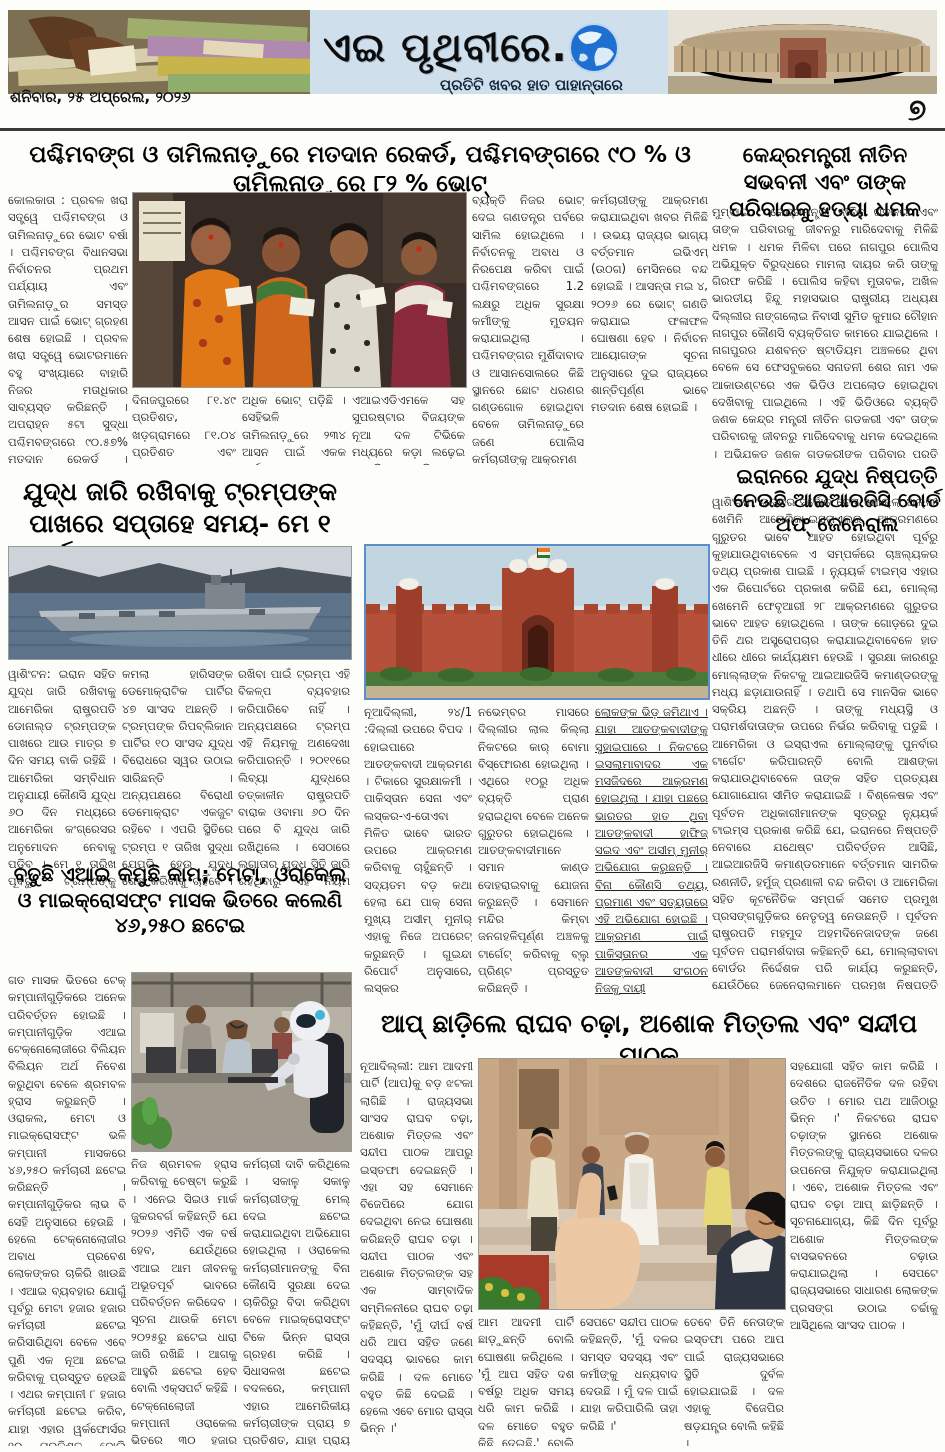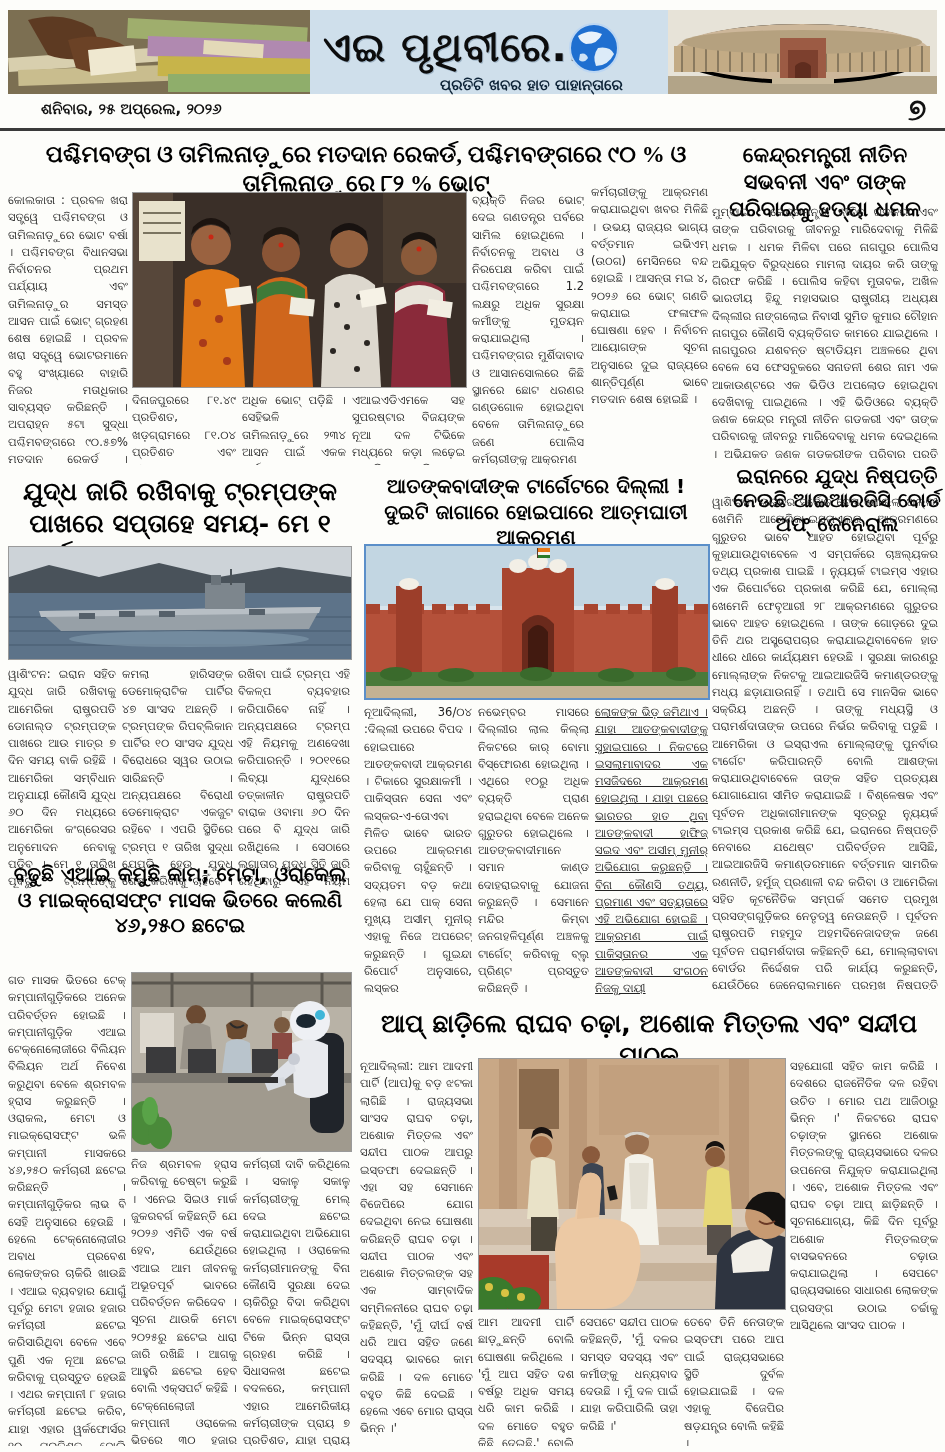--- a/index.html
+++ b/index.html
@@ -19,21 +19,21 @@
   .mast-right{left:660px;width:269px;}
   .mast-title{
     position:absolute;left:315px;top:14px;width:250px;
     font-size:40px;font-weight:bold;color:#0c0c0c;letter-spacing:1px;
     text-shadow:1px 1px 0 #9fb4c6;white-space:nowrap;
   }
   .globe{position:absolute;left:560px;top:12px;width:52px;height:52px;}
   .tagline{position:absolute;left:432px;top:66px;font-size:15px;font-weight:bold;color:#0c2236;white-space:nowrap;}
 
   
-  .dateline{position:absolute;left:10px;top:100px;font-size:15px;font-weight:bold;color:#111;margin-left:31px;}
+  .dateline{position:absolute;left:10px;top:88px;font-size:15px;font-weight:bold;color:#111;}
   .pagenum{position:absolute;left:908px;top:92px;font-size:30px;font-weight:bold;color:#111;}
   .toprule{position:absolute;left:0px;top:128px;width:945px;height:3px;background:#3a3a3a;}
 
   
   .headline{font-weight:bold;color:#000;text-align:center;line-height:1.28;}
   .subhead{font-weight:bold;color:#000;text-align:center;}
   .bodycol{
     font-size:11.5px;line-height:1.5;text-align:justify;color:#232323;
     overflow:hidden;word-break:break-word;
   }
@@ -107,21 +107,21 @@
         <path d="M127 72 L143 72 L143 56 Q135 48 127 56 Z" fill="#5f2c1e"></path>
         <rect x="104" y="68" width="62" height="6" fill="#c9b99b"></rect>
       </svg>
     </div>
   </div>
 
   <div class="dateline">ଶନିବାର, ୨୫ ଅପ୍ରେଲ, ୨୦୨୬</div>
   <div class="pagenum">୭</div>
   <div class="toprule"></div>
 
-  <div class="headline abs" style="left:16px;top:140px;width:700px;height:46px;font-size:23px;font-family:Liberation Serif, serif;">ପଶ୍ଚିମବଙ୍ଗ ଓ ତାମିଲନାଡ଼ୁରେ ମତଦାନ ରେକର୍ଡ, ପଶ୍ଚିମବଙ୍ଗରେ ୯୦ % ଓ ତାମିଲନାଡ଼ୁରେ ୮୨ % ଭୋଟ୍</div>
+  <div class="headline abs" style="left:10px;top:140px;width:700px;height:46px;font-size:23px;">ପଶ୍ଚିମବଙ୍ଗ ଓ ତାମିଲନାଡ଼ୁରେ ମତଦାନ ରେକର୍ଡ, ପଶ୍ଚିମବଙ୍ଗରେ ୯୦ % ଓ ତାମିଲନାଡ଼ୁରେ ୮୨ % ଭୋଟ୍</div>
 
   <div class="bodycol abs" style="left:8px;top:192px;width:120px;height:273px;">କୋଲକାତା : ପ୍ରବଳ ଖରା ସତ୍ତ୍ୱେ ପଶ୍ଚିମବଙ୍ଗ ଓ ତାମିଲନାଡ଼ୁରେ ଭୋଟ ବର୍ଷା । ପଶ୍ଚିମବଙ୍ଗ ବିଧାନସଭା ନିର୍ବାଚନର ପ୍ରଥମ ପର୍ଯ୍ୟାୟ ଏବଂ ତାମିଲନାଡ଼ୁର ସମସ୍ତ ଆସନ ପାଇଁ ଭୋଟ୍ ଗ୍ରହଣ ଶେଷ ହୋଇଛି । ପ୍ରବଳ ଖରା ସତ୍ତ୍ୱେ ଭୋଟରମାନେ ବହୁ ସଂଖ୍ୟାରେ ବାହାରି ନିଜର ମତାଧିକାର ସାବ୍ୟସ୍ତ କରିଛନ୍ତି । ଅପରାହ୍ନ ୫ଟା ସୁଦ୍ଧା ପଶ୍ଚିମବଙ୍ଗରେ ୯୦.୫୭% ମତଦାନ ରେକର୍ଡ । ରାଜ୍ୟରେ ୮୦ ପ୍ରତିଶତରୁ ଅଧିକ ଭୋଟ୍ ରେକର୍ଡ କରାଯାଇଛି । ପଶ୍ଚିମବଙ୍ଗରେ ମୋଟ ୧,୪୯୮ ଜଣ ପ୍ରାର୍ଥୀ ଅଛନ୍ତି ।</div>
 
   <div class="photo" style="left:132px;top:192px;width:333px;height:194px;" aria-label="women-voters-showing-voter-id-cards">
     <svg viewBox="0 0 333 194">
       <rect width="333" height="194" fill="#3a2f28"></rect>
       <rect x="0" y="0" width="40" height="194" fill="#57473a"></rect>
       <rect x="6" y="8" width="46" height="60" fill="#e8e2cc"></rect>
       <g stroke="#7a7460" stroke-width="2">
           <line x1="10" y1="20" x2="48" y2="20"></line>
@@ -163,21 +163,21 @@
       <circle cx="286" cy="64" r="18" fill="#8a5a3a"></circle>
       <path d="M268 56 Q286 36 304 56 L302 46 Q286 32 270 46 Z" fill="#1a1410"></path>
       <circle cx="286" cy="56" r="2.5" fill="#c82814"></circle>
       <path d="M258 194 L262 98 Q286 78 312 98 L318 194 Z" fill="#8a2a3a"></path>
       <path d="M262 100 Q286 84 310 100 L310 120 Q286 102 262 120 Z" fill="#e8e4da"></path>
       <rect x="296" y="106" width="24" height="16" fill="#f2eee2" transform="rotate(8 296 106)"></rect>
     </svg>
   </div>
 
   <div class="bodycol abs" style="left:472px;top:192px;width:112px;height:273px;">ବ୍ୟକ୍ତି ନିଜର ଭୋଟ୍ ଦେଇ ଗଣତନ୍ତ୍ର ପର୍ବରେ ସାମିଲ ହୋଇଥିଲେ । ନିର୍ବାଚନକୁ ଅବାଧ ଓ ନିରପେକ୍ଷ କରିବା ପାଇଁ ପଶ୍ଚିମବଙ୍ଗରେ 1.2 ଲକ୍ଷରୁ ଅଧିକ ସୁରକ୍ଷା କର୍ମୀଙ୍କୁ ମୁତୟନ କରାଯାଇଥିଲା । ପଶ୍ଚିମବଙ୍ଗର ମୁର୍ଶିଦାବାଦ ଓ ଆସାନସୋଲରେ କିଛି ସ୍ଥାନରେ ଛୋଟ ଧରଣର ଗଣ୍ଡଗୋଳ ହୋଇଥିବା ବେଳେ ତାମିଲନାଡ଼ୁରେ ଜଣେ ପୋଲିସ କର୍ମଚାରୀଙ୍କୁ ଆକ୍ରମଣ</div>
-  <div class="bodycol abs" style="left:591px;top:184px;width:117px;height:273px;">କର୍ମଚାରୀଙ୍କୁ ଆକ୍ରମଣ କରାଯାଇଥିବା ଖବର ମିଳିଛି । ଉଭୟ ରାଜ୍ୟର ଭାଗ୍ୟ ବର୍ତ୍ତମାନ ଇଭିଏମ୍ (ଉଠଗ) ମେସିନରେ ବନ୍ଦ ହୋଇଛି । ଆସନ୍ତା ମଇ ୪, ୨୦୨୬ ରେ ଭୋଟ୍ ଗଣତି କରାଯାଇ ଫଳାଫଳ ଘୋଷଣା ହେବ । ନିର୍ବାଚନ ଆୟୋଗଙ୍କ ସୂଚନା ଅନୁସାରେ ଦୁଇ ରାଜ୍ୟରେ ଶାନ୍ତିପୂର୍ଣ୍ଣ ଭାବେ ମତଦାନ ଶେଷ ହୋଇଛି ।</div>
+  <div class="bodycol abs" style="left:591px;top:192px;width:117px;height:273px;">କର୍ମଚାରୀଙ୍କୁ ଆକ୍ରମଣ କରାଯାଇଥିବା ଖବର ମିଳିଛି । ଉଭୟ ରାଜ୍ୟର ଭାଗ୍ୟ ବର୍ତ୍ତମାନ ଇଭିଏମ୍ (ଉଠଗ) ମେସିନରେ ବନ୍ଦ ହୋଇଛି । ଆସନ୍ତା ମଇ ୪, ୨୦୨୬ ରେ ଭୋଟ୍ ଗଣତି କରାଯାଇ ଫଳାଫଳ ଘୋଷଣା ହେବ । ନିର୍ବାଚନ ଆୟୋଗଙ୍କ ସୂଚନା ଅନୁସାରେ ଦୁଇ ରାଜ୍ୟରେ ଶାନ୍ତିପୂର୍ଣ୍ଣ ଭାବେ ମତଦାନ ଶେଷ ହୋଇଛି ।</div>
 
   <div class="bodycol abs" style="left:132px;top:392px;width:104px;height:73px;">ଦିନାଜପୁରରେ ୮୧.୪୯ ପ୍ରତିଶତ, ଖଡ଼ଗ୍ରାମରେ ୮୧.୦୪ ପ୍ରତିଶତ ଏବଂ ବୀରଭୂମରେ ୮୦.୨୨ପ୍ରତିଶତ ସକାଳୁ</div>
   <div class="bodycol abs" style="left:242px;top:392px;width:104px;height:73px;">ଅଧିକ ଭୋଟ୍ ପଡ଼ିଛି । ସେହିଭଳି ତାମିଲନାଡ଼ୁରେ ୨୩୪ ଆସନ ପାଇଁ ଏକକ ପର୍ଯ୍ୟାୟରେ ମତଦାନ ହୋଇଛି । ଯେଉଁଥିରେ ପ୍ରାୟ ୭୦</div>
   <div class="bodycol abs" style="left:352px;top:392px;width:113px;height:73px;">ଏଆଇଏଡିଏମକେ ସହ ସୁପରଷ୍ଟାର ବିଜୟଙ୍କ ନୂଆ ଦଳ ଟିଭିକେ ମଧ୍ୟରେ କଡ଼ା ଲଢ଼େଇ ହେଉଛି । ତାମିଲନାଡ଼ୁ ମୁଖ୍ୟମନ୍ତ୍ରୀ ଏମ.କେ. ଷ୍ଟାଲିନ, ଉଦୟନିଧି ଏବଂ ଅଭିନେତା ବିଜୟଙ୍କ ଭଳି ବହୁ ପ୍ରମୁଖ</div>
 
   <div class="headline abs" style="left:712px;top:142px;width:226px;height:58px;font-size:21px;">କେନ୍ଦ୍ରମନ୍ତ୍ରୀ ନୀତିନ ସଭବନୀ ଏବଂ ତାଙ୍କ ପରିବାରକୁ ହତ୍ୟା ଧମକ</div>
   <div class="bodycol abs" style="left:712px;top:204px;width:226px;height:254px;">ମୁମ୍ବାଇ : କେନ୍ଦ୍ରମନ୍ତ୍ରୀ ନୀତିନ ଗଡକରୀ ଏବଂ ତାଙ୍କ ପରିବାରକୁ ଜୀବନରୁ ମାରିଦେବାକୁ ମିଳିଛି ଧମକ । ଧମକ ମିଳିବା ପରେ ନାଗପୁର ପୋଲିସ ଅଭିଯୁକ୍ତ ବିରୁଦ୍ଧରେ ମାମଲା ଦାୟର କରି ତାଙ୍କୁ ଗିରଫ କରିଛି । ପୋଲିସ କହିବା ମୁତାବକ, ଅଖିଳ ଭାରତୀୟ ହିନ୍ଦୁ ମହାସଭାର ରାଷ୍ଟ୍ରୀୟ ଅଧ୍ୟକ୍ଷ ଦିଲ୍ଲୀର ନାଙ୍ଗଲୋଇ ନିବାସୀ ସୁମିତ କୁମାର ଚୌହାନ ନାଗପୁର କୌଣସି ବ୍ୟକ୍ତିଗତ କାମରେ ଯାଇଥିଲେ । ନାଗପୁରର ଯଶବନ୍ତ ଷ୍ଟାଡିୟମ ଅଞ୍ଚଳରେ ଥିବା ବେଳେ ସେ ଫେସବୁକରେ ସନାତନୀ ଶେର ନାମ ଏକ ଆକାଉଣ୍ଟରେ ଏକ ଭିଡିଓ ଅପଲୋଡ ହୋଇଥିବା ଦେଖିବାକୁ ପାଇଥିଲେ । ଏହି ଭିଡିଓରେ ବ୍ୟକ୍ତି ଜଣକ କେନ୍ଦ୍ର ମନ୍ତ୍ରୀ ନୀତିନ ଗଡକରୀ ଏବଂ ତାଙ୍କ ପରିବାରକୁ ଜୀବନରୁ ମାରିଦେବାକୁ ଧମକ ଦେଇଥିଲେ । ଅଭିଯୁକ୍ତ ଜଣକ ଗଡକରୀଙ୍କ ପରିବାର ପ୍ରତି ଅସମ୍ମାନଜନକ ଭାଷା ବ୍ୟବହାର କରିଥିଲେ । ଏହା ପରେ ଚୌହାନ ତୁରନ୍ତ ନାଗପୁର ପୋଲିସକୁ ଖବର ଦେଇଥିଲେ । ପୋଲିସ ମାମଲା ରୁଜୁ କରି ତଦନ୍ତ ଆରମ୍ଭ କରିଛି । ଅଭିଯୁକ୍ତଙ୍କୁ ଚିହ୍ନଟ କରି ଗିରଫ କରାଯାଇଛି ବୋଲି ପୋଲିସ ସୂତ୍ରରୁ ଜଣାପଡ଼ିଛି । ଗଡକରୀଙ୍କ ନିରାପତ୍ତା ବ୍ୟବସ୍ଥାକୁ ଆହୁରି କଡ଼ାକଡ଼ି କରାଯାଇଛି । କେନ୍ଦ୍ରମନ୍ତ୍ରୀଙ୍କ ବାସଭବନ ଏବଂ କାର୍ଯ୍ୟାଳୟ ନିକଟରେ ଅତିରିକ୍ତ ସୁରକ୍ଷା ବଳ ମୁତୟନ କରାଯାଇଛି ।</div>
 
   <div class="headline abs" style="left:8px;top:476px;width:344px;height:62px;font-size:25px;">ଯୁଦ୍ଧ ଜାରି ରଖିବାକୁ ଟ୍ରମ୍ପଙ୍କ ପାଖରେ ସପ୍ତାହେ ସମୟ- ମେ ୧ ପୂର୍ବରୁ କଂଗ୍ରେସର ଅନୁମୋଦନ ଆବଶ୍ୟକ</div>
 
@@ -203,21 +203,20 @@
           <rect x="240" y="62" width="16" height="6"></rect>
         </g>
       <ellipse cx="180" cy="92" rx="120" ry="8" fill="#7e95a8" opacity="0.7"></ellipse>
     </svg>
   </div>
 
   <div class="bodycol abs" style="left:8px;top:666px;width:108px;height:226px;">ୱାଶିଂଟନ: ଇରାନ ସହିତ ଯୁଦ୍ଧ ଜାରି ରଖିବାକୁ ଆମେରିକା ରାଷ୍ଟ୍ରପତି ଡୋନାଲ୍ଡ ଟ୍ରମ୍ପଙ୍କ ପାଖରେ ଆଉ ମାତ୍ର ୭ ଦିନ ସମୟ ବାକି ରହିଛି । ଆମେରିକା ସମ୍ବିଧାନ ଅନୁଯାୟୀ କୌଣସି ଯୁଦ୍ଧ ୬୦ ଦିନ ମଧ୍ୟରେ ଆମେରିକା କଂଗ୍ରେସର ଅନୁମୋଦନ ନେବାକୁ ପଡ଼ିବ । ମେ ୧ ତାରିଖ ପୂର୍ବରୁ ଟ୍ରମ୍ପଙ୍କୁ ଯୁଦ୍ଧ ଜାରି ରଖିବାକୁ ଆମେରିକା କଂଗ୍ରେସ (ଆମେରିକା ସଂସଦ)ର ଅନୁମୋଦନ ନେବାକୁ ପଡ଼ିବ ।</div>
   <div class="bodycol abs" style="left:122px;top:666px;width:111px;height:226px;">କମଲା ହାରିସଙ୍କ ଡେମୋକ୍ରାଟିକ ପାର୍ଟିର ୪୭ ସାଂସଦ ଅଛନ୍ତି । ଟ୍ରମ୍ପଙ୍କ ରିପବ୍ଲିକାନ ପାର୍ଟିର ୧୦ ସାଂସଦ ଯୁଦ୍ଧ ବିରୋଧରେ ସ୍ୱର ଉଠାଇ ସାରିଛନ୍ତି । ଅନ୍ୟପକ୍ଷରେ ବିରୋଧୀ ଡେମୋକ୍ରାଟ ଏକଜୁଟ ରହିବେ । ଏପରି ସ୍ଥିତିରେ ଟ୍ରମ୍ପ ୧ ତାରିଖ ସୁଦ୍ଧା ଯେପରି ହେଉ ଯୁଦ୍ଧ ଶେଷ କରିବାକୁ ଚାହିଁବେ । ଏହି ଅବଧିରେ ୬୦ ଦିନ ପରେ ଆଉ</div>
   <div class="bodycol abs" style="left:238px;top:666px;width:112px;height:226px;">ରଖିବା ପାଇଁ ଟ୍ରମ୍ପ ଏହି ବିକଳ୍ପ ବ୍ୟବହାର କରିପାରିବେ ନାହିଁ । ଅନ୍ୟପକ୍ଷରେ ଟ୍ରମ୍ପ ଏହି ନିୟମକୁ ଅଣଦେଖା କରିପାରନ୍ତି । ୨୦୧୧ରେ ଲିବ୍ୟା ଯୁଦ୍ଧରେ ତତ୍କାଳୀନ ରାଷ୍ଟ୍ରପତି ବାରାକ ଓବାମା ୬୦ ଦିନ ପରେ ବି ଯୁଦ୍ଧ ଜାରି ରଖିଥିଲେ । ସେଠାରେ ଲଗାତାର ଯୁଦ୍ଧ ସ୍ଥିତି ଜାରି ରହିଥିବାରୁ ଏହି ନିୟମ ଲାଗୁ ହୋଇନଥିଲା ।</div>
 
-  <div class="headline abs" style="left:362px;top:474px;width:348px;height:64px;font-size:20px;">ଆତଙ୍କବାଦୀଙ୍କ ଟାର୍ଗେଟରେ ଦିଲ୍ଲୀ ! ଦୁଇଟି ଜାଗାରେ ହୋଇପାରେ ଆତ୍ମଘାତୀ ଆକ୍ରମଣ</div>
 
   <div class="photo blueframe" style="left:364px;top:544px;width:342px;height:152px;" aria-label="red-fort-delhi">
     <svg viewBox="0 0 342 152">
       <rect width="342" height="152" fill="#d8e4ec"></rect>
       <rect x="0" y="0" width="342" height="60" fill="#c2d6e2"></rect>
       <rect x="0" y="64" width="342" height="66" fill="#b5513a"></rect>
       <g fill="#a8452f">
         <rect x="0" y="58" width="14" height="10"></rect>
           <rect x="22" y="58" width="14" height="10"></rect>
           <rect x="44" y="58" width="14" height="10"></rect>
@@ -256,21 +255,21 @@
           <ellipse cx="30" cy="128" rx="16" ry="7"></ellipse>
           <ellipse cx="90" cy="129" rx="18" ry="7"></ellipse>
           <ellipse cx="170" cy="128" rx="16" ry="7"></ellipse>
           <ellipse cx="250" cy="129" rx="18" ry="7"></ellipse>
           <ellipse cx="315" cy="128" rx="15" ry="7"></ellipse>
         </g>
       <rect x="0" y="140" width="342" height="12" fill="#c3b294"></rect>
     </svg>
   </div>
 
-  <div class="bodycol abs" style="left:364px;top:704px;width:108px;height:296px;">ନୂଆଦିଲ୍ଲୀ, 36/୦୪ :ଦିଲ୍ଲୀ ଉପରେ ବିପଦ । ହୋଇପାରେ ଆତଙ୍କବାଦୀ ଆକ୍ରମଣ । ଟିକାରେ ସୁରକ୍ଷାକର୍ମୀ । ପାକିସ୍ତାନ ସେନା ଏବଂ ଲସ୍କର-ଏ-ତୋଏବା ମିଳିତ ଭାବେ ଭାରତ ଉପରେ ଆକ୍ରମଣ କରିବାକୁ ଚାହୁଁଛନ୍ତି । ସଦ୍ୟତମ ବଡ଼ କଥା ହେଲା ଯେ ପାକ୍ ସେନା ମୁଖ୍ୟ ଅସୀମ୍ ମୁନୀର୍ ଏହାକୁ ନିଜେ ଅପରେଟ୍ କରୁଛନ୍ତି । ଗୁଇନ୍ଦା ରିପୋର୍ଟ ଅନୁସାରେ, ଲସ୍କର</div>
+  <div class="bodycol abs" style="left:364px;top:704px;width:108px;height:296px;">ନୂଆଦିଲ୍ଲୀ, ୨୪/1 :ଦିଲ୍ଲୀ ଉପରେ ବିପଦ । ହୋଇପାରେ ଆତଙ୍କବାଦୀ ଆକ୍ରମଣ । ଟିକାରେ ସୁରକ୍ଷାକର୍ମୀ । ପାକିସ୍ତାନ ସେନା ଏବଂ ଲସ୍କର-ଏ-ତୋଏବା ମିଳିତ ଭାବେ ଭାରତ ଉପରେ ଆକ୍ରମଣ କରିବାକୁ ଚାହୁଁଛନ୍ତି । ସଦ୍ୟତମ ବଡ଼ କଥା ହେଲା ଯେ ପାକ୍ ସେନା ମୁଖ୍ୟ ଅସୀମ୍ ମୁନୀର୍ ଏହାକୁ ନିଜେ ଅପରେଟ୍ କରୁଛନ୍ତି । ଗୁଇନ୍ଦା ରିପୋର୍ଟ ଅନୁସାରେ, ଲସ୍କର</div>
   <div class="bodycol abs" style="left:478px;top:704px;width:111px;height:296px;">ନଭେମ୍ବର ମାସରେ ଦିଲ୍ଲୀର ଲାଲ କିଲ୍ଲା ନିକଟରେ କାର୍ ବୋମା ବିସ୍ଫୋରଣ ହୋଇଥିଲା । ଏଥିରେ ୧୦ରୁ ଅଧିକ ବ୍ୟକ୍ତି ପ୍ରାଣ ହରାଇଥିବା ବେଳେ ଅନେକ ଗୁରୁତର ହୋଇଥିଲେ । ଆତଙ୍କବାଦୀମାନେ ସମାନ କାଣ୍ଡ ଦୋହରାଇବାକୁ ଯୋଜନା କରୁଛନ୍ତି । ସେମାନେ ମନ୍ଦିର କିମ୍ବା ଜନଗହଳିପୂର୍ଣ୍ଣ ଅଞ୍ଚଳକୁ ଟାର୍ଗେଟ୍ କରିବାକୁ ବ୍ଲୁ ପ୍ରିଣ୍ଟ ପ୍ରସ୍ତୁତ କରିଛନ୍ତି ।</div>
   <div class="bodycol abs" style="left:595px;top:704px;width:113px;height:296px;text-decoration:underline;">ଲୋକଙ୍କ ଭିଡ଼ ଜମିଥାଏ । ଯାହା ଆତଙ୍କବାଦୀଙ୍କୁ ସୁହାଇପାରେ । ନିକଟରେ ଇସଲାମାବାଦର ଏକ ମସଜିଦରେ ଆକ୍ରମଣ ହୋଇଥିଲା । ଯାହା ପଛରେ ଭାରତର ହାତ ଥିବା ଆତଙ୍କବାଦୀ ହାଫିଜ୍ ସଇଦ ଏବଂ ଅସୀମ୍ ମୁନୀର୍ ଅଭିଯୋଗ କରୁଛନ୍ତି । ବିନା କୌଣସି ତଥ୍ୟ, ପ୍ରମାଣ ଏବଂ ସତ୍ୟତାରେ ଏହି ଅଭିଯୋଗ ହୋଇଛି । ଆକ୍ରମଣ ପାଇଁ ପାକିସ୍ତାନର ଏକ ଆତଙ୍କବାଦୀ ସଂଗଠନ ନିଜକୁ ଦାୟୀ</div>
 
   <div class="subhead abs" style="left:724px;top:464px;width:226px;height:26px;font-size:20px;line-height:1.2;">ଇରାନରେ ଯୁଦ୍ଧ ନିଷ୍ପତ୍ତି ନେଉଛି ଆଇଆରଜିସି ବୋର୍ଡ ଅଫ୍ ଜେନେରାଲ</div>
   <div class="bodycol abs" style="left:712px;top:494px;width:226px;height:496px;">ୱାଶିଂଟନ: ଇରାନର ସର୍ବୋଚ୍ଚ ନେତା ମୋଲ୍ଲା ଅଲ୍ଲୀ ଖେମିନି ଆମେରିକା-ଇସ୍ରାଏଲର ଆକ୍ରମଣରେ ଗୁରୁତର ଭାବେ ଆହତ ହୋଇଥିବା ପୂର୍ବରୁ କୁହାଯାଉଥିବାବେଳେ ଏ ସମ୍ପର୍କରେ ଚାଞ୍ଚଲ୍ୟକର ତଥ୍ୟ ପ୍ରକାଶ ପାଇଛି । ନ୍ୟୁୟର୍କ ଟାଇମ୍ସ ଏହାର ଏକ ରିପୋର୍ଟରେ ପ୍ରକାଶ କରିଛି ଯେ, ମୋଲ୍ଲା ଖେମେନି ଫେବୃଆରୀ ୨୮ ଆକ୍ରମଣରେ ଗୁରୁତର ଭାବେ ଆହତ ହୋଇଥିଲେ । ତାଙ୍କ ଗୋଡ଼ରେ ଦୁଇ ତିନି ଥର ଅସ୍ତ୍ରୋପଚାର କରାଯାଇଥିବାବେଳେ ହାତ ଧୀରେ ଧୀରେ କାର୍ଯ୍ୟକ୍ଷମ ହେଉଛି । ସୁରକ୍ଷା କାରଣରୁ ମୋଲ୍ଲାଙ୍କ ନିକଟକୁ ଆଇଆରଜିସି କମାଣ୍ଡରଙ୍କୁ ମଧ୍ୟ ଛଡ଼ାଯାଉନାହିଁ । ତଥାପି ସେ ମାନସିକ ଭାବେ ସକ୍ରିୟ ଅଛନ୍ତି । ତାଙ୍କୁ ମଧ୍ୟସ୍ଥି ଓ ପରାମର୍ଶଦାତାଙ୍କ ଉପରେ ନିର୍ଭର କରିବାକୁ ପଡୁଛି । ଆମେରିକା ଓ ଇସ୍ରାଏଲ ମୋଲ୍ଲାଙ୍କୁ ପୁନର୍ବାର ଟାର୍ଗେଟ କରିପାରନ୍ତି ବୋଲି ଆଶଙ୍କା କରାଯାଉଥିବାବେଳେ ତାଙ୍କ ସହିତ ପ୍ରତ୍ୟକ୍ଷ ଯୋଗାଯୋଗ ସୀମିତ କରାଯାଇଛି । ବିଶ୍ଳେଷକ ଏବଂ ପୂର୍ବତନ ଅଧିକାରୀମାନଙ୍କ ସୂତ୍ରରୁ ନ୍ୟୁୟର୍କ ଟାଇମ୍ସ ପ୍ରକାଶ କରିଛି ଯେ, ଇରାନରେ ନିଷ୍ପତ୍ତି ନେବାରେ ଯଥେଷ୍ଟ ପରିବର୍ତ୍ତନ ଆସିଛି, ଆଇଆରଜିସି କମାଣ୍ଡରମାନେ ବର୍ତ୍ତମାନ ସାମରିକ ରଣନୀତି, ହର୍ମୁଜ୍ ପ୍ରଣାଳୀ ବନ୍ଦ କରିବା ଓ ଆମେରିକା ସହିତ କୂଟନୈତିକ ସମ୍ପର୍କ ସମେତ ପ୍ରମୁଖ ପ୍ରସଙ୍ଗଗୁଡ଼ିକର ନେତୃତ୍ୱ ନେଉଛନ୍ତି । ପୂର୍ବତନ ରାଷ୍ଟ୍ରପତି ମହମୁଦ ଅହମଦିନେଜାଦଙ୍କ ଜଣେ ପୂର୍ବତନ ପରାମର୍ଶଦାତା କହିଛନ୍ତି ଯେ, ମୋଲ୍ଲାବାବା ବୋର୍ଡର ନିର୍ଦ୍ଦେଶକ ପରି କାର୍ଯ୍ୟ କରୁଛନ୍ତି, ଯେଉଁଠିରେ ଜେନେରାଲମାନେ ପ୍ରମୁଖ ନିଷ୍ପତ୍ତି ଗ୍ରହଣକାରୀ ଭାବରେ ଅଛନ୍ତି । ରିପୋର୍ଟରେ ଆହୁରି କୁହାଯାଇଛି ଯେ, ଇରାନର ନେତୃତ୍ୱ ମଧ୍ୟରେ ଆଭ୍ୟନ୍ତରୀଣ ମତଭେଦ ଜାରି ରହିଛି, ବିଶେଷକରି ୱାଶିଂଟନ ସହିତ ଶାନ୍ତି ଆଲୋଚନାକୁ ନେଇ ଏହି ମତଭେଦ ରହିଛି ।</div>
 
   <div class="headline abs" style="left:8px;top:862px;width:344px;height:60px;font-size:20px;">ବଢୁଛି ଏଆଇ କମୁଛି କାମ; ମେଟା, ଓରାକେଲ ଓ ମାଇକ୍ରୋସଫ୍ଟ ମାସକ ଭିତରେ କଲେଣି ୪୬,୨୫୦ ଛଟେଇ</div>
 
   <div class="bodycol abs" style="left:8px;top:972px;width:118px;height:474px;">ଗତ ମାସକ ଭିତରେ ଟେକ୍ କମ୍ପାନୀଗୁଡ଼ିକରେ ଅନେକ ପରିବର୍ତ୍ତନ ହୋଇଛି । କମ୍ପାନୀଗୁଡ଼ିକ ଏଆଇ ଟେକ୍ନୋଲୋଜୀରେ ବିଲିୟନ ବିଲିୟନ ଅର୍ଥ ନିବେଶ କରୁଥିବା ବେଳେ ଶ୍ରମବଳ ହ୍ରାସ କରୁଛନ୍ତି । ଓରାକଲ, ମେଟା ଓ ମାଇକ୍ରୋସଫ୍ଟ ଭଳି କମ୍ପାନୀ ମାସକରେ ୪୬,୨୫୦ କର୍ମଚାରୀ ଛଟେଇ କରିଛନ୍ତି । କମ୍ପାନୀଗୁଡ଼ିକର ଲାଭ ବି ସେହି ଅନୁସାରେ ହେଉଛି । ହେଲେ ଟେକ୍ନୋଲୋଜୀର ଅବାଧ ପ୍ରବେଶ ଲୋକଙ୍କର ଚାକିରି ଖାଉଛି । ଏଆଇ ବ୍ୟବହାର ଯୋଗୁଁ ପୂର୍ବରୁ ମେଟା ହଜାର ହଜାର କର୍ମଚାରୀ ଛଟେଇ କରିସାରିଥିବା ବେଳେ ଏବେ ପୁଣି ଏକ ନୂଆ ଛଟେଇ କରିବାକୁ ପ୍ରସ୍ତୁତ ହେଉଛି । ଏଥର କମ୍ପାନୀ ୮ ହଜାର କର୍ମଚାରୀ ଛଟେଇ କରିବ, ଯାହା ଏହାର ୱର୍କଫୋର୍ସର ୧୦ ପ୍ରତିଶତ ବୋଲି କୁହାଯାଉଛି । କେବଳ ସେତିକି ନୁହେଁ, ଓପନ ରୋଲ୍ ପାଇଁ କମ୍ପାନୀ ପୂର୍ବରୁ ନିଯୁକ୍ତି ଦେବାର ଯୋଜନା ବନ୍ଦ କରିଛି ।</div>
 

